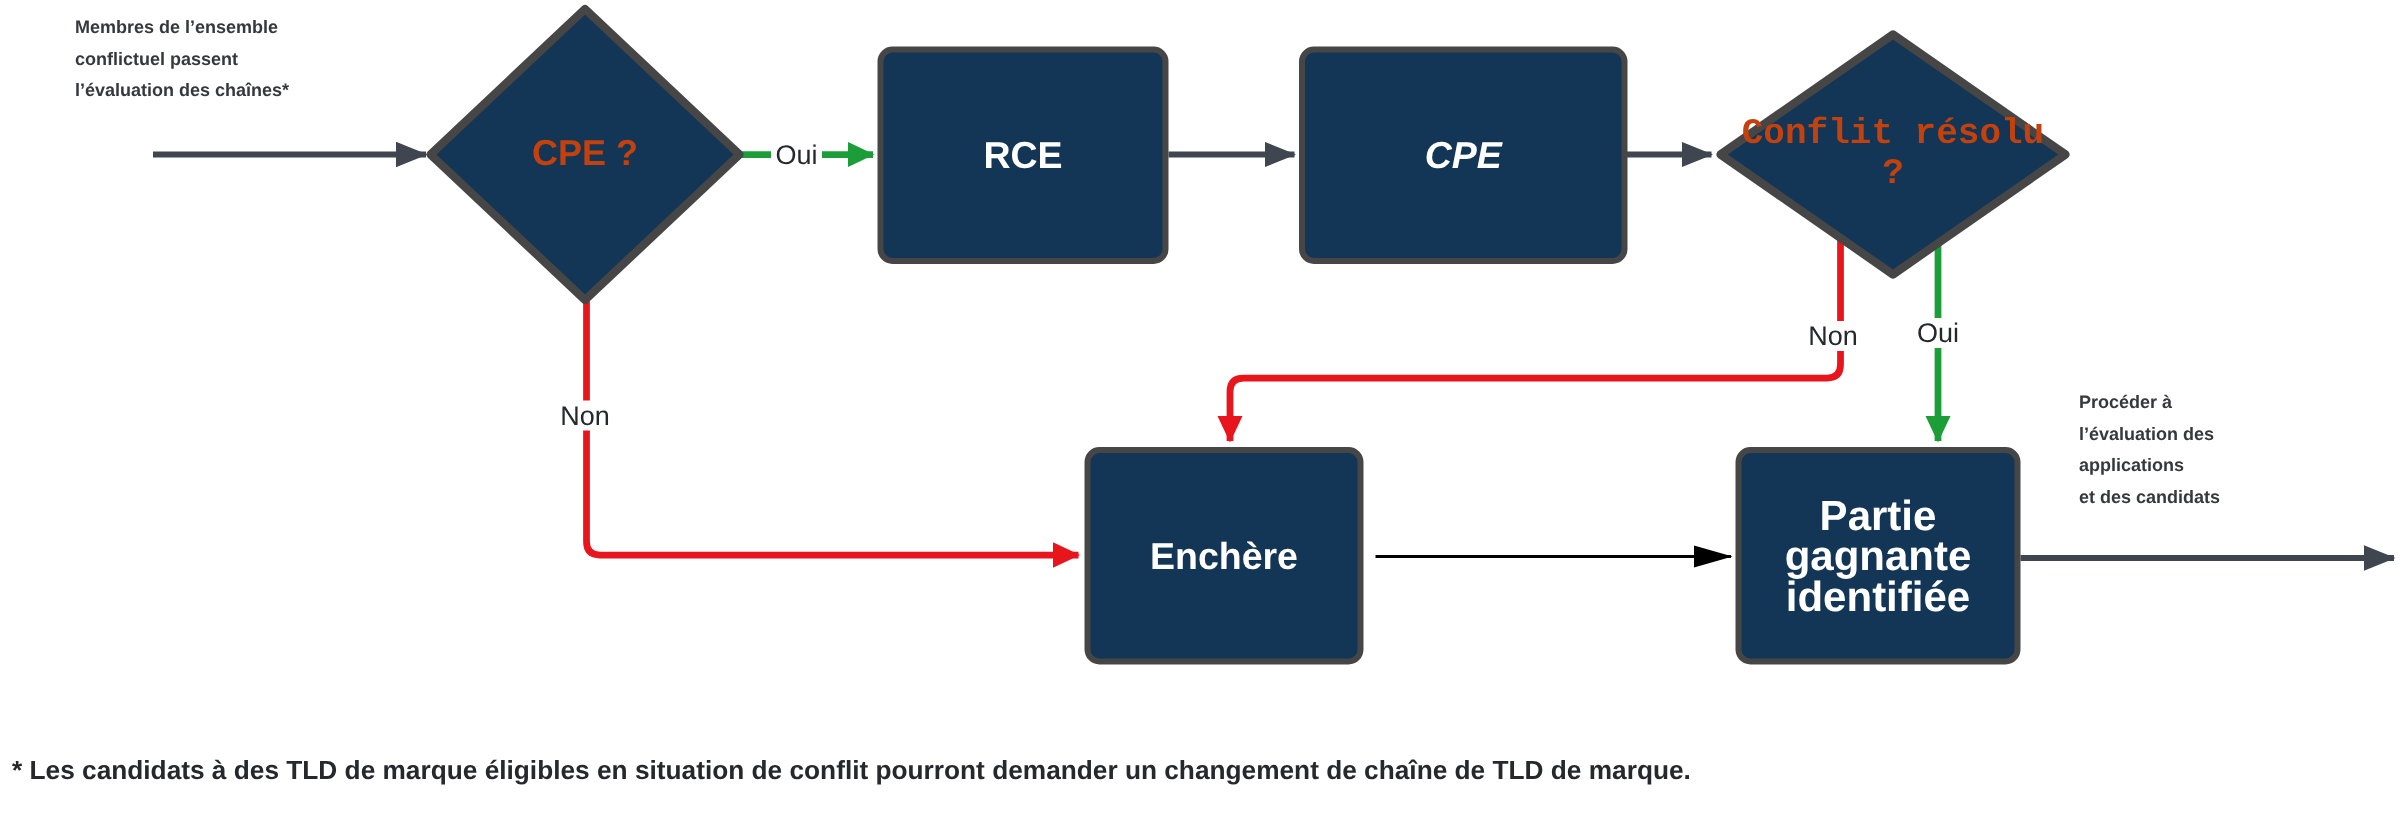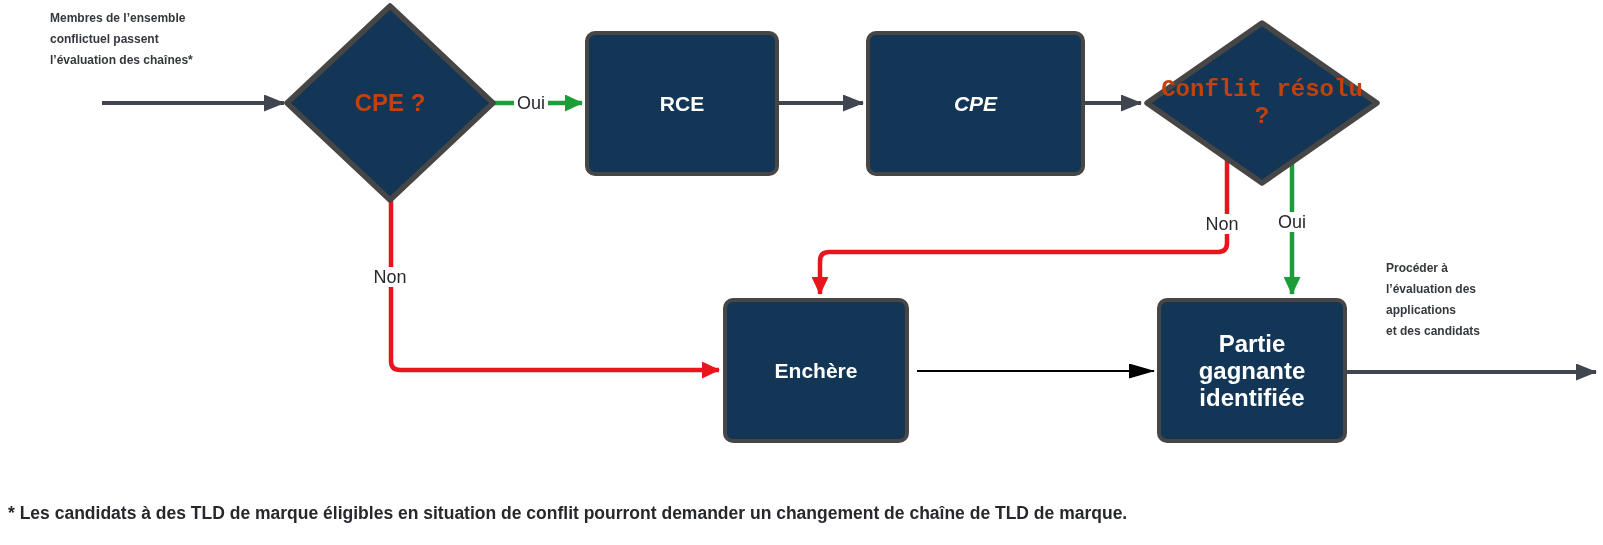--- a/index.html
+++ b/index.html
@@ -40,21 +40,21 @@
     position: absolute;
     background: var(--node-fill, #133556);
     border: 4px solid var(--node-border, #464646);
     border-radius: 10px;
     box-sizing: border-box;
     display: flex;
     align-items: center;
     justify-content: center;
     color: #ffffff;
     font-weight: bold;
-    font-size: 21px;
+    font-size: 25px;
     text-align: center;
     line-height: 28px;
     white-space: pre-line;
   }
   .diamond-label {
     position: absolute;
     display: flex;
     align-items: center;
     justify-content: center;
     color: #c2410c;
@@ -132,21 +132,21 @@
   <div class="free-text" style="left:50px; top:8px; width:250px;">Membres de l’ensemble
 conflictuel passent
 l’évaluation des chaînes*</div>
 
   <div class="diamond-label" style="left:300px; top:83px; width:180px; height:40px;">CPE ?</div>
   <div class="diamond-label" style="left:1152px; top:83px; width:220px; height:40px;font-family:Liberation Mono, monospace;">Conflit résolu ?</div>
 
   <div class="node-box" style="left:585px; top:31px; width:194px; height:145px;">RCE</div>
   <div class="node-box" style="left:866px; top:31px; width:219px; height:145px;font-style:italic;">CPE</div>
   <div class="node-box" style="left:723px; top:298px; width:186px; height:145px;">Enchère</div>
-  <div class="node-box" style="left:1157px; top:298px; width:190px; height:145px; font-size:24px; line-height:27px;">Partie
+  <div class="node-box" style="left:1157px; top:298px; width:190px; height:145px; font-size:28px; line-height:27px;">Partie
 gagnante
 identifiée</div>
 
   <div class="edge-label" style="left:531px; top:103px;">Oui</div>
   <div class="edge-label" style="left:390px; top:277px;">Non</div>
   <div class="edge-label" style="left:1222px; top:224px;">Non</div>
   <div class="edge-label" style="left:1292px; top:222px;">Oui</div>
 
   <div class="free-text" style="left:1386px; top:258px; width:215px;">Procéder à
 l’évaluation des

